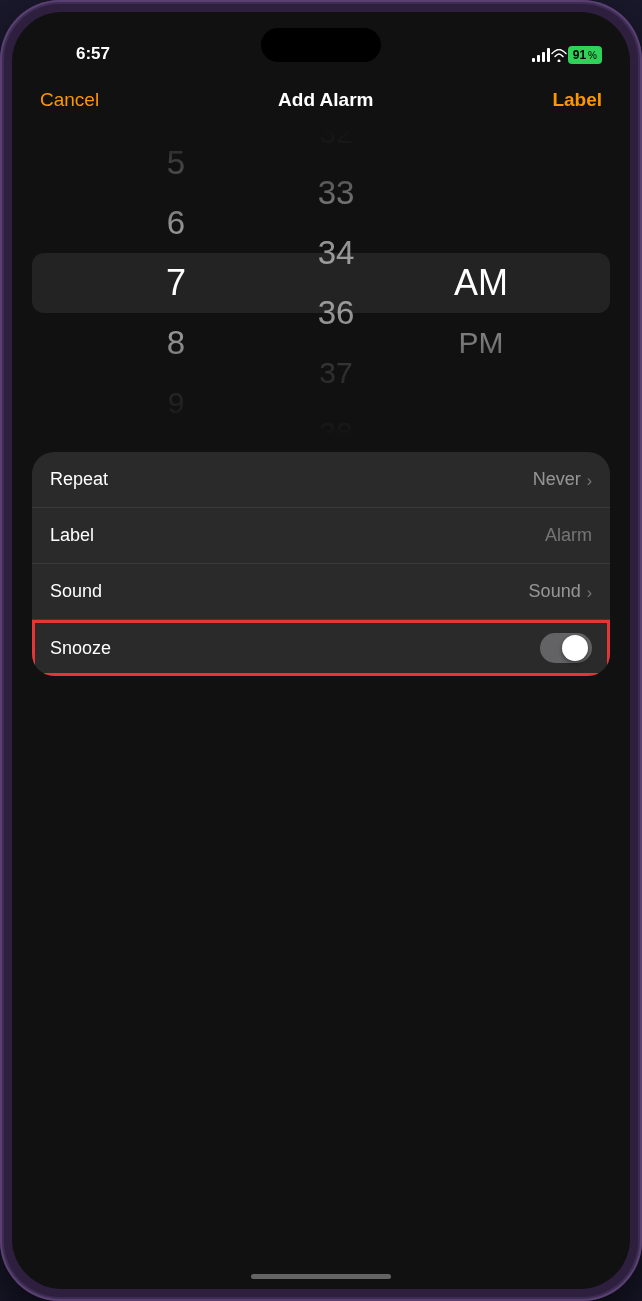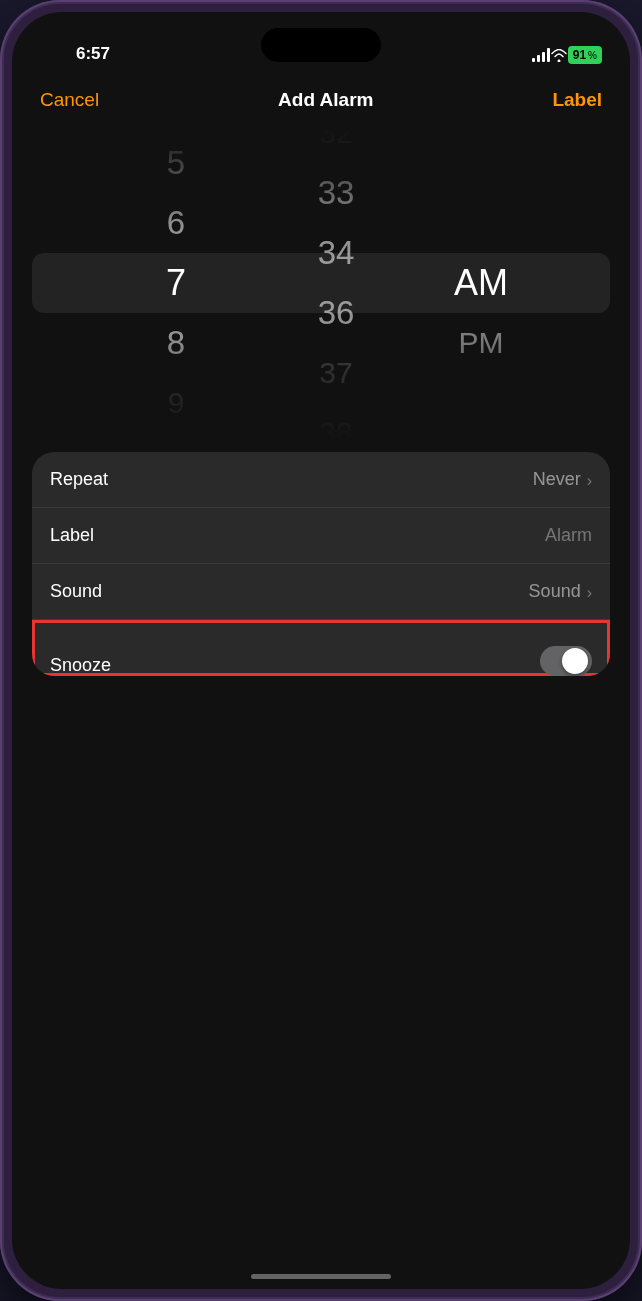--- a/index.html
+++ b/index.html
@@ -246,21 +246,20 @@
       align-items: center;
       justify-content: space-between;
       padding: 0 18px;
       height: 56px;
       border-bottom: 1px solid rgba(255,255,255,0.08);
       position: relative;
     }
 
     .settings-row:last-child {
       border-bottom: none;
-      align-items: flex-end;
     }
 
     .settings-row.snooze-highlighted {
       box-shadow: inset 0 0 0 3px #e53535;
       border-radius: 0;
     }
 
     .row-label {
       font-size: 18px;
       color: #fff;

